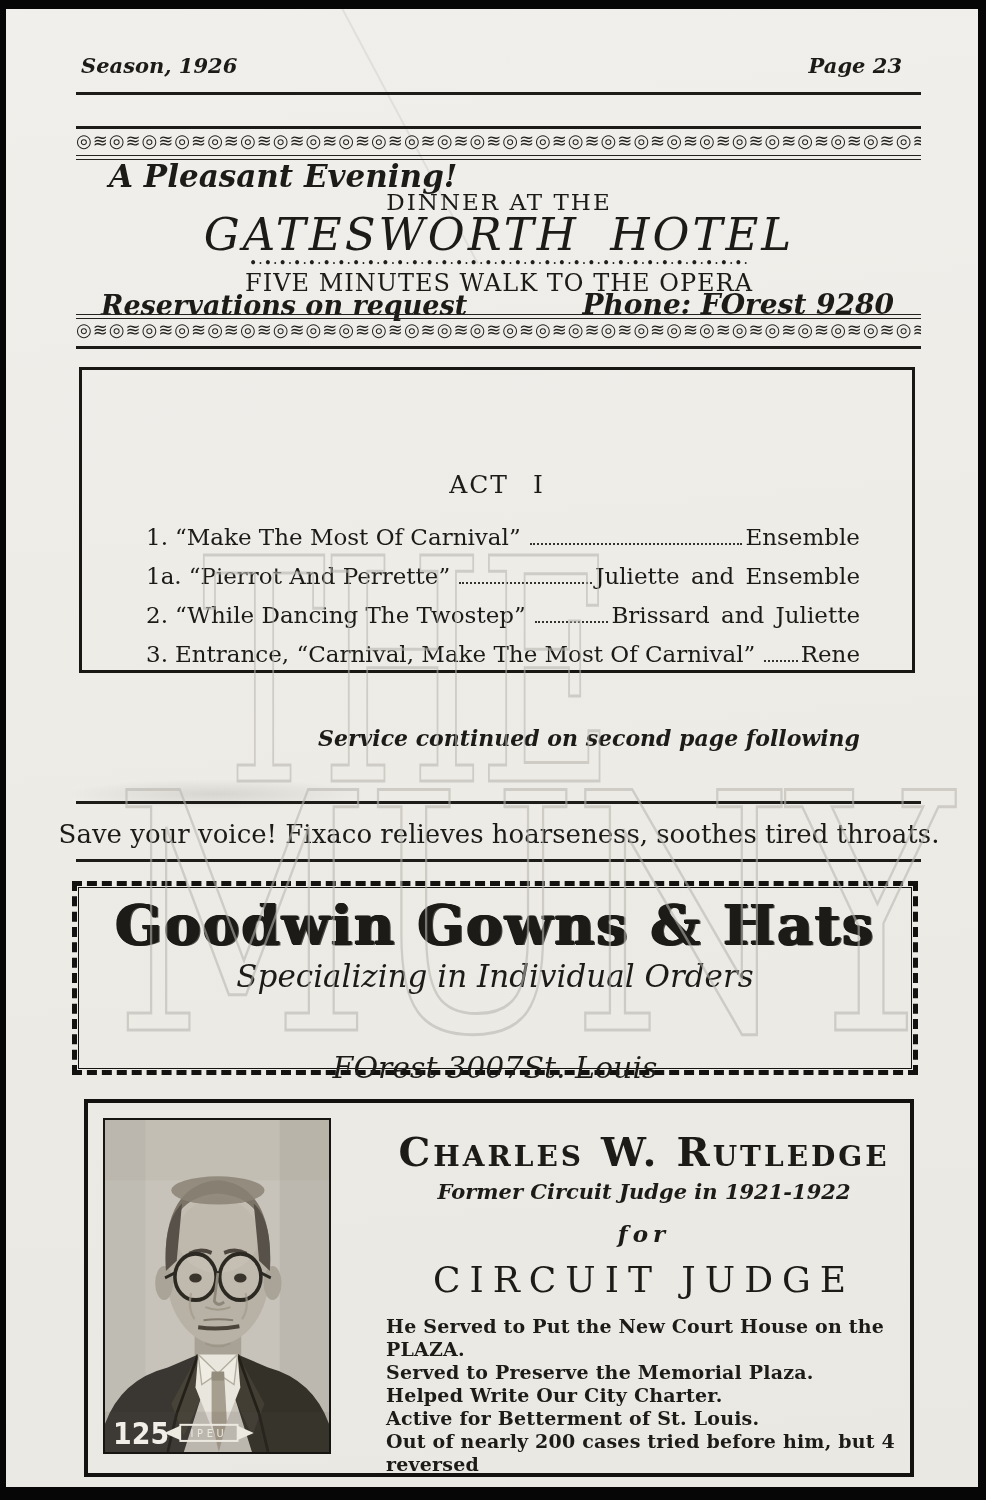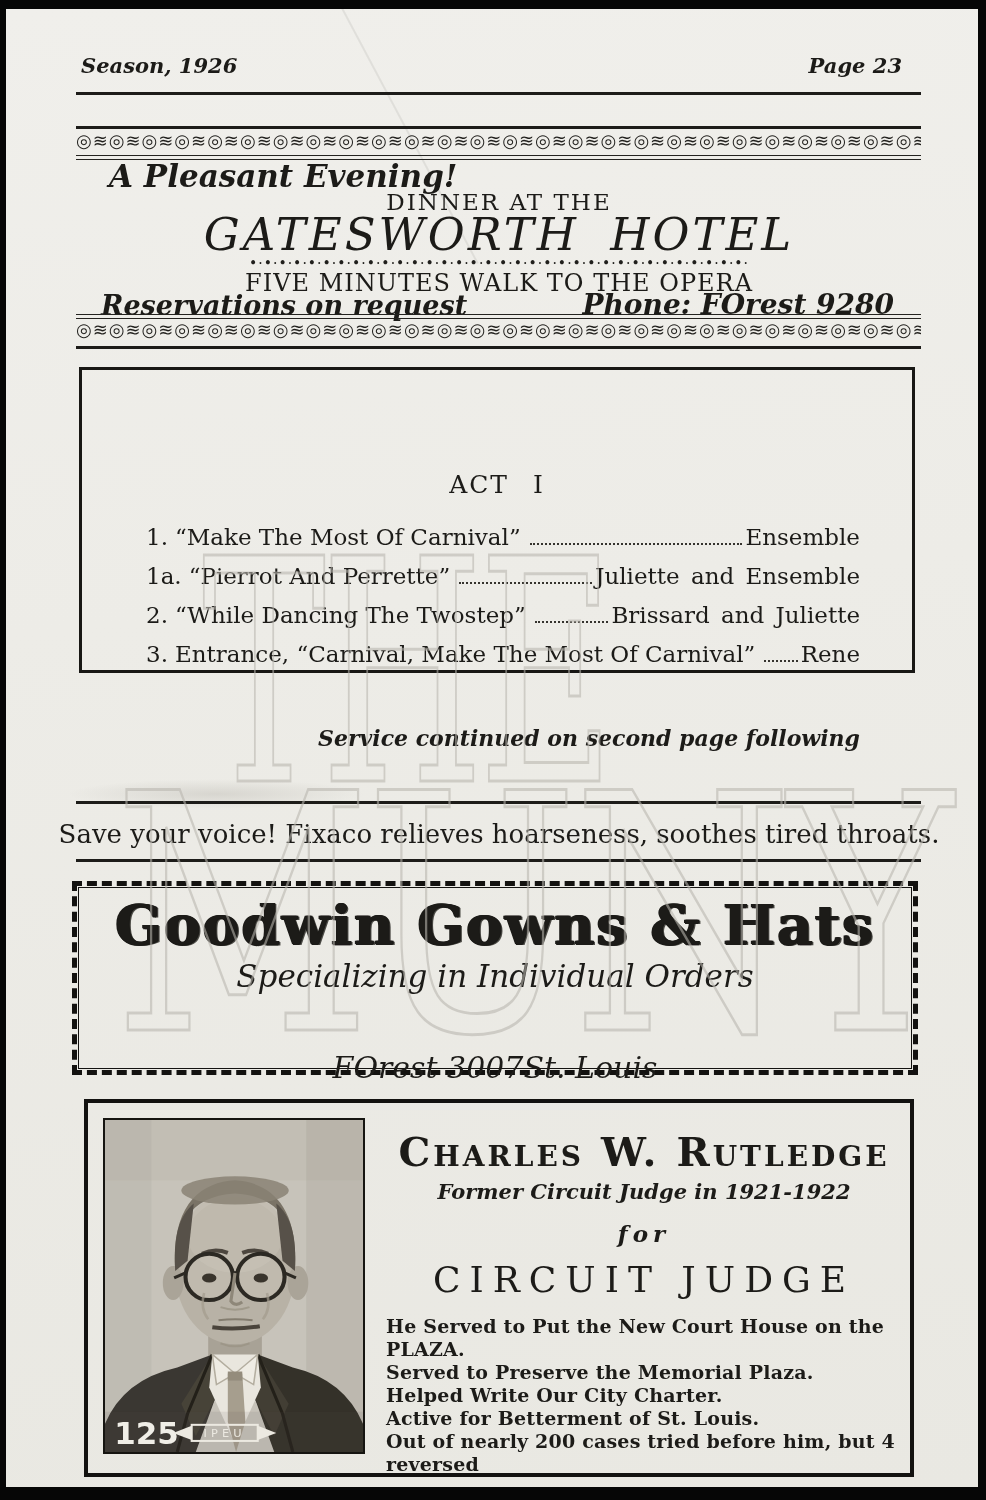--- a/index.html
+++ b/index.html
@@ -45,21 +45,21 @@
   
   .goodwin-box{left:66px;top:872px;width:846px;height:194px;border:5px dashed #131210;box-sizing:border-box;text-align:center;}
   .goodwin-inner{position:absolute;inset:1px;border:1px solid #131210;}
   .gw-title{margin-top:9px;font-size:55px;font-weight:bold;letter-spacing:2px;line-height:60px;
             text-shadow:1px 0 #1c1b18,-1px 0 #1c1b18,0 1px #1c1b18,2px 1px #4b4a45;}
   .gw-sub{margin-top:4px;font-size:31px;font-style:italic;line-height:34px;}
   .gw-addr{margin-top:2px;font-size:32px;font-weight:bold;letter-spacing:1px;line-height:36px;}
   .gw-row{position:absolute;left:20px;right:20px;top:164px;font-size:30px;display:flex;justify-content:center;font-style:italic;}
   
   .rut-box{left:78px;top:1090px;width:830px;height:378px;border:4px solid #131210;box-sizing:border-box;}
-  .photo-frame{position:absolute;left:15px;top:15px;width:262px;height:336px;border:2px solid #161511;background:#f2f0ea;padding:0;box-sizing:border-box;}
+  .photo-frame{position:absolute;left:15px;top:15px;width:228px;height:336px;border:2px solid #161511;background:#f2f0ea;padding:0;box-sizing:border-box;}
   .photo-frame svg{width:100%;height:100%;display:block;}
   .rut-col{position:absolute;left:298px;right:8px;top:10px;text-align:center;}
   .rut-name{margin-top:16px;font-size:40px;font-variant:small-caps;font-weight:bold;letter-spacing:3px;line-height:46px;}
   .rut-sub{margin-top:4px;font-size:21px;font-weight:bold;font-style:italic;line-height:26px;}
   .rut-for{margin-top:16px;font-size:23px;font-weight:bold;font-style:italic;letter-spacing:5px;line-height:26px;}
   .rut-office{margin-top:12px;font-size:36px;font-weight:normal;letter-spacing:9px;line-height:42px;}
   .rut-points{margin-top:14px;text-align:left;font-size:19px;font-weight:bold;line-height:23px;letter-spacing:0.2px;}
   .rut-slogan{margin-top:13px;font-size:22px;font-weight:bold;font-style:italic;letter-spacing:1px;}
   
   .wm{position:absolute;z-index:30;pointer-events:none;font-family:"DejaVu Serif",serif;

